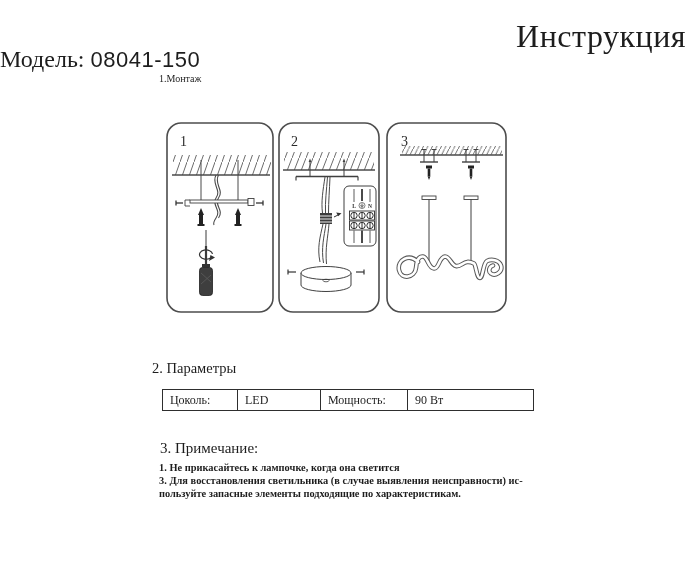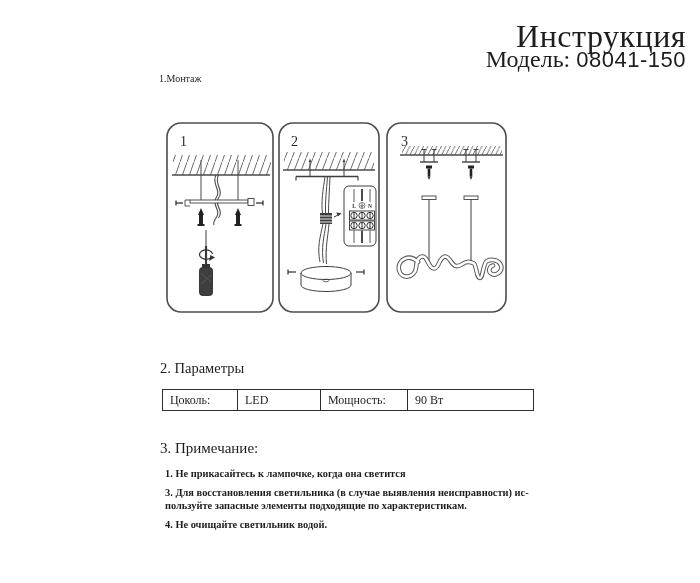--- a/index.html
+++ b/index.html
@@ -2,35 +2,35 @@
 <html lang="ru"><head>
 <meta charset="utf-8">
 <style>
   html,body{margin:0;padding:0;}
   body{
     width:700px;height:583px;background:#ffffff;position:relative;overflow:hidden;
     font-family:"Liberation Serif", serif;color:#1d1d1d;
   }
   .abs{position:absolute;}
   .header-title{top:18px;left:0;width:686px;text-align:right;font-size:32px;letter-spacing:.5px;}
-  .model-line{top:46px;left:0;width:686px;text-align:right;font-size:24px;}
+  .model-line{top:46px;left:0;width:686px;text-align:left;font-size:24px;}
   .model-number{font-family:"Liberation Sans", sans-serif;font-size:22px;letter-spacing:.5px;}
   .montage-heading{left:159px;top:73px;font-size:10px;}
-  .params-heading{left:160px;top:360px;font-size:14.5px;}
+  .params-heading{left:152px;top:360px;font-size:14.5px;}
   .notes-heading{left:160px;top:440px;font-size:15px;}
   table.params{
     position:absolute;left:162px;top:389px;border-collapse:collapse;table-layout:fixed;width:371px;
   }
   table.params td{
     border:1.5px solid #2e2e2e;height:20px;font-size:12px;padding:0 0 0 7px;
     font-family:"Liberation Serif", serif;color:#1d1d1d;vertical-align:middle;white-space:nowrap;overflow:hidden;
   }
   td.value-big{font-size:13.5px;}
   .notes{left:159px;top:461px;width:412px;font-size:10.4px;line-height:13px;font-weight:bold;}
-  .notes p{margin:6px;white-space:pre-line;}
+  .notes p{margin:0;white-space:pre-line;}
   svg.panel{position:absolute;top:122px;}
   #panel1{left:166px;} #panel2{left:278px;} #panel3{left:386px;}
   svg text{font-family:"Liberation Serif", serif;fill:#2a2a2a;}
   .pn{font-size:14px;}
   .tlabel{font-size:5.5px;font-weight:bold;}
 </style>
 </head>
 <body>
 
 <div class="abs header-title">Инструкция</div>
@@ -248,14 +248,13 @@
     </tr>
   </tbody>
 </table>
 
 <div class="abs notes-heading">3. Примечание:</div>
 
 <div class="abs notes">
   <p>1. Не прикасайтесь к лампочке, когда она светится</p>
   <p>3. Для восстановления светильника (в случае выявления неисправности) ис-
 пользуйте запасные элементы подходящие по характеристикам.</p>
-  <p>4. Не очищайте светильник водой.</p>
 </div>
 
 </body></html>

